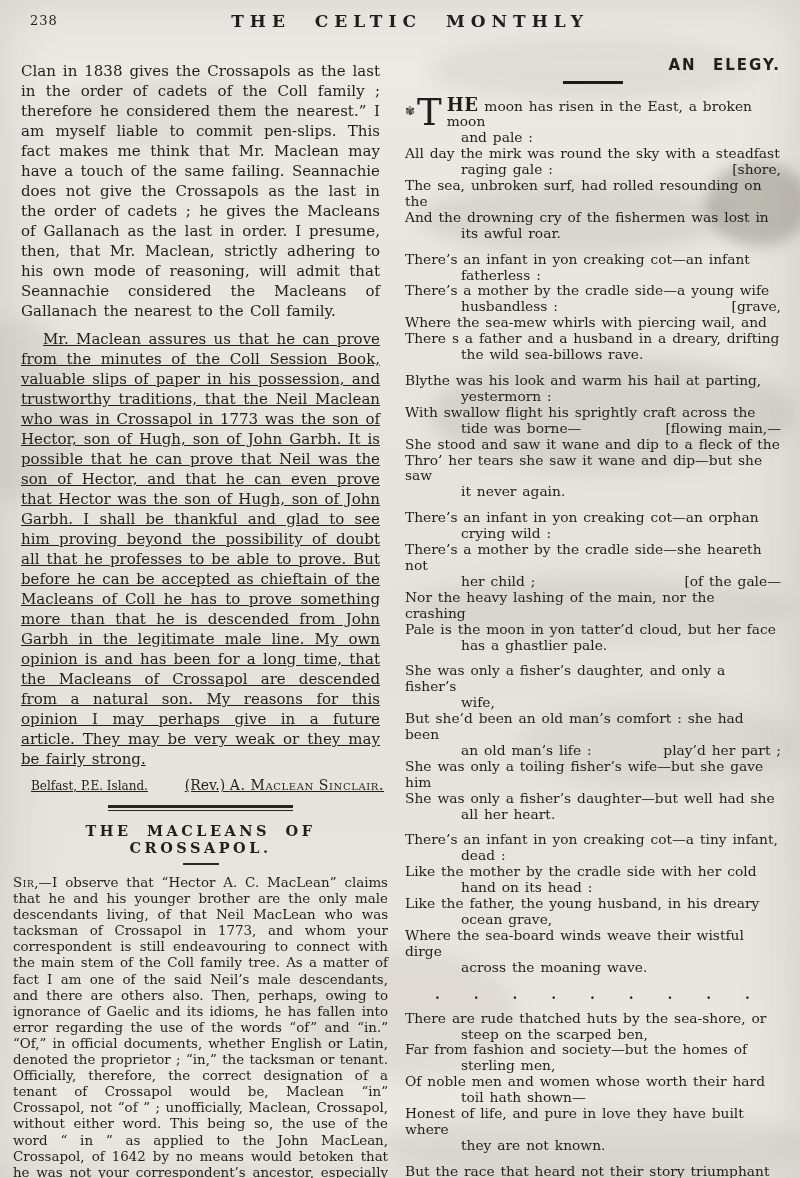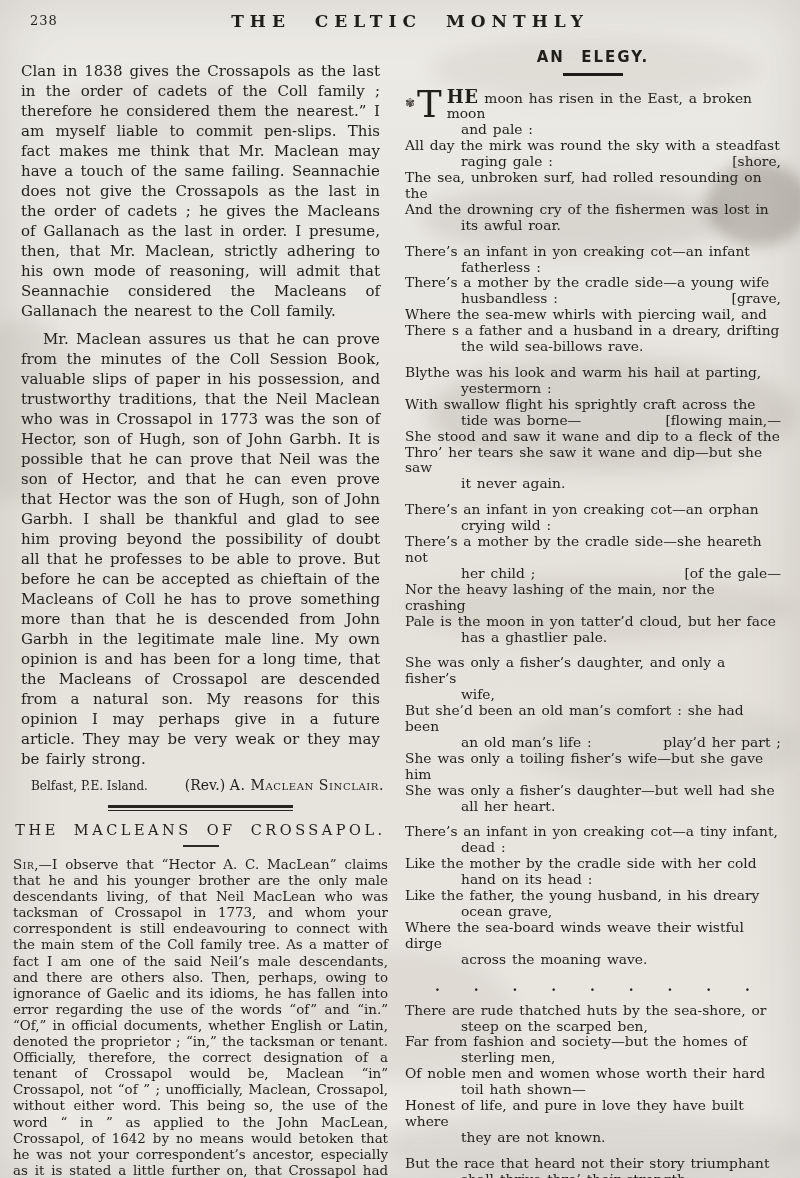--- a/index.html
+++ b/index.html
@@ -24,41 +24,41 @@
   .page-num{position:absolute;left:30px;top:13px;font-size:13px;letter-spacing:1px;}
   .journal-title{text-align:center;padding-top:11px;font-size:17px;font-weight:700;
     letter-spacing:6px;word-spacing:12px;margin-left:20px;}
 
   .columns{position:relative;display:flex;gap:17px;padding:0 9px 0 13px;margin-top:9px;}
   .col-left{width:375px;flex:0 0 375px;}
   .col-right{width:376px;flex:0 0 376px;}
 
   .col-left{padding-top:13px;}
   .body-par{margin:8px;font-size:15px;line-height:20px;text-align:justify;word-spacing:1.5px;}
-  .body-par.indent{text-indent:22px;}
+  .body-par.indent{text-indent:22px;text-decoration:underline;}
   .sc{font-variant:small-caps;letter-spacing:.6px;}
 
-  .sig-row{display:flex;justify-content:space-between;align-items:baseline;margin-top:3px;padding:0 4px 0 18px;}
+  .sig-row{display:flex;justify-content:space-between;align-items:baseline;margin-top:3px;padding:0 4px 0 18px;text-decoration:underline;}
   .sig-place{font-size:12px;}
   .sig-author{font-size:14px;}
 
   .divider{width:185px;margin:12px auto 11px;height:2px;
     border-top:3px solid #27251f;border-bottom:1px solid #27251f;}
 
-  .letter-heading{text-align:center;font-size:14.5px;font-weight:400;letter-spacing:3.5px;word-spacing:7px;margin:0;}
+  .letter-heading{text-align:center;font-size:14.5px;font-weight:700;letter-spacing:3.5px;word-spacing:7px;margin:0;}
   .heading-dash{width:36px;height:2px;background:#2c2a24;margin:7px auto 10px;}
   .letter-body{margin:0;font-size:13.4px;line-height:16.1px;text-align:justify;word-spacing:1px;}
   .letter-sig{margin-top:2px;}
   .letter-sig .name{text-align:right;margin-right:18px;font-size:15px;}
   .sig-second-row{display:flex;justify-content:space-between;align-items:baseline;padding:1px 56px 0 20px;margin-top:22px;}
   .sig-date{font-size:12.5px;font-weight:700;}
   .sig-rank{font-style:italic;font-size:13px;font-weight:700;}
 
-  .poem-title{text-align:center;font-family:"DejaVu Sans","Liberation Sans",sans-serif;
-    font-weight:700;font-size:15px;letter-spacing:2px;word-spacing:9px;margin:8px 0 0;}
+  .poem-title{text-align:right;font-family:"DejaVu Sans","Liberation Sans",sans-serif;
+    font-weight:700;font-size:15px;letter-spacing:2px;word-spacing:9px;margin:16px 0 0;}
   .poem-rule{width:60px;height:2.5px;background:#1d1b18;margin:7px auto 13px;}
 
   .stanza{margin:0 0 10px;}
   .pline{font-size:13.8px;line-height:15.9px;word-spacing:1.5px;}
   .pline.cont{padding-left:56px;}
   .pline.has-r{display:flex;}
   .pline .pr{margin-left:auto;padding-left:6px;white-space:nowrap;}
   .dropcap{float:left;font-size:37px;line-height:30px;height:31px;padding:1px 5px 0 12px;position:relative;}
   .dropcap::before{content:"✾";position:absolute;left:0;top:-1px;font-size:12px;color:#4c473f;}
   .dropcap::after{content:"❧";position:absolute;left:1px;bottom:1px;font-size:10px;color:#55504a;}

